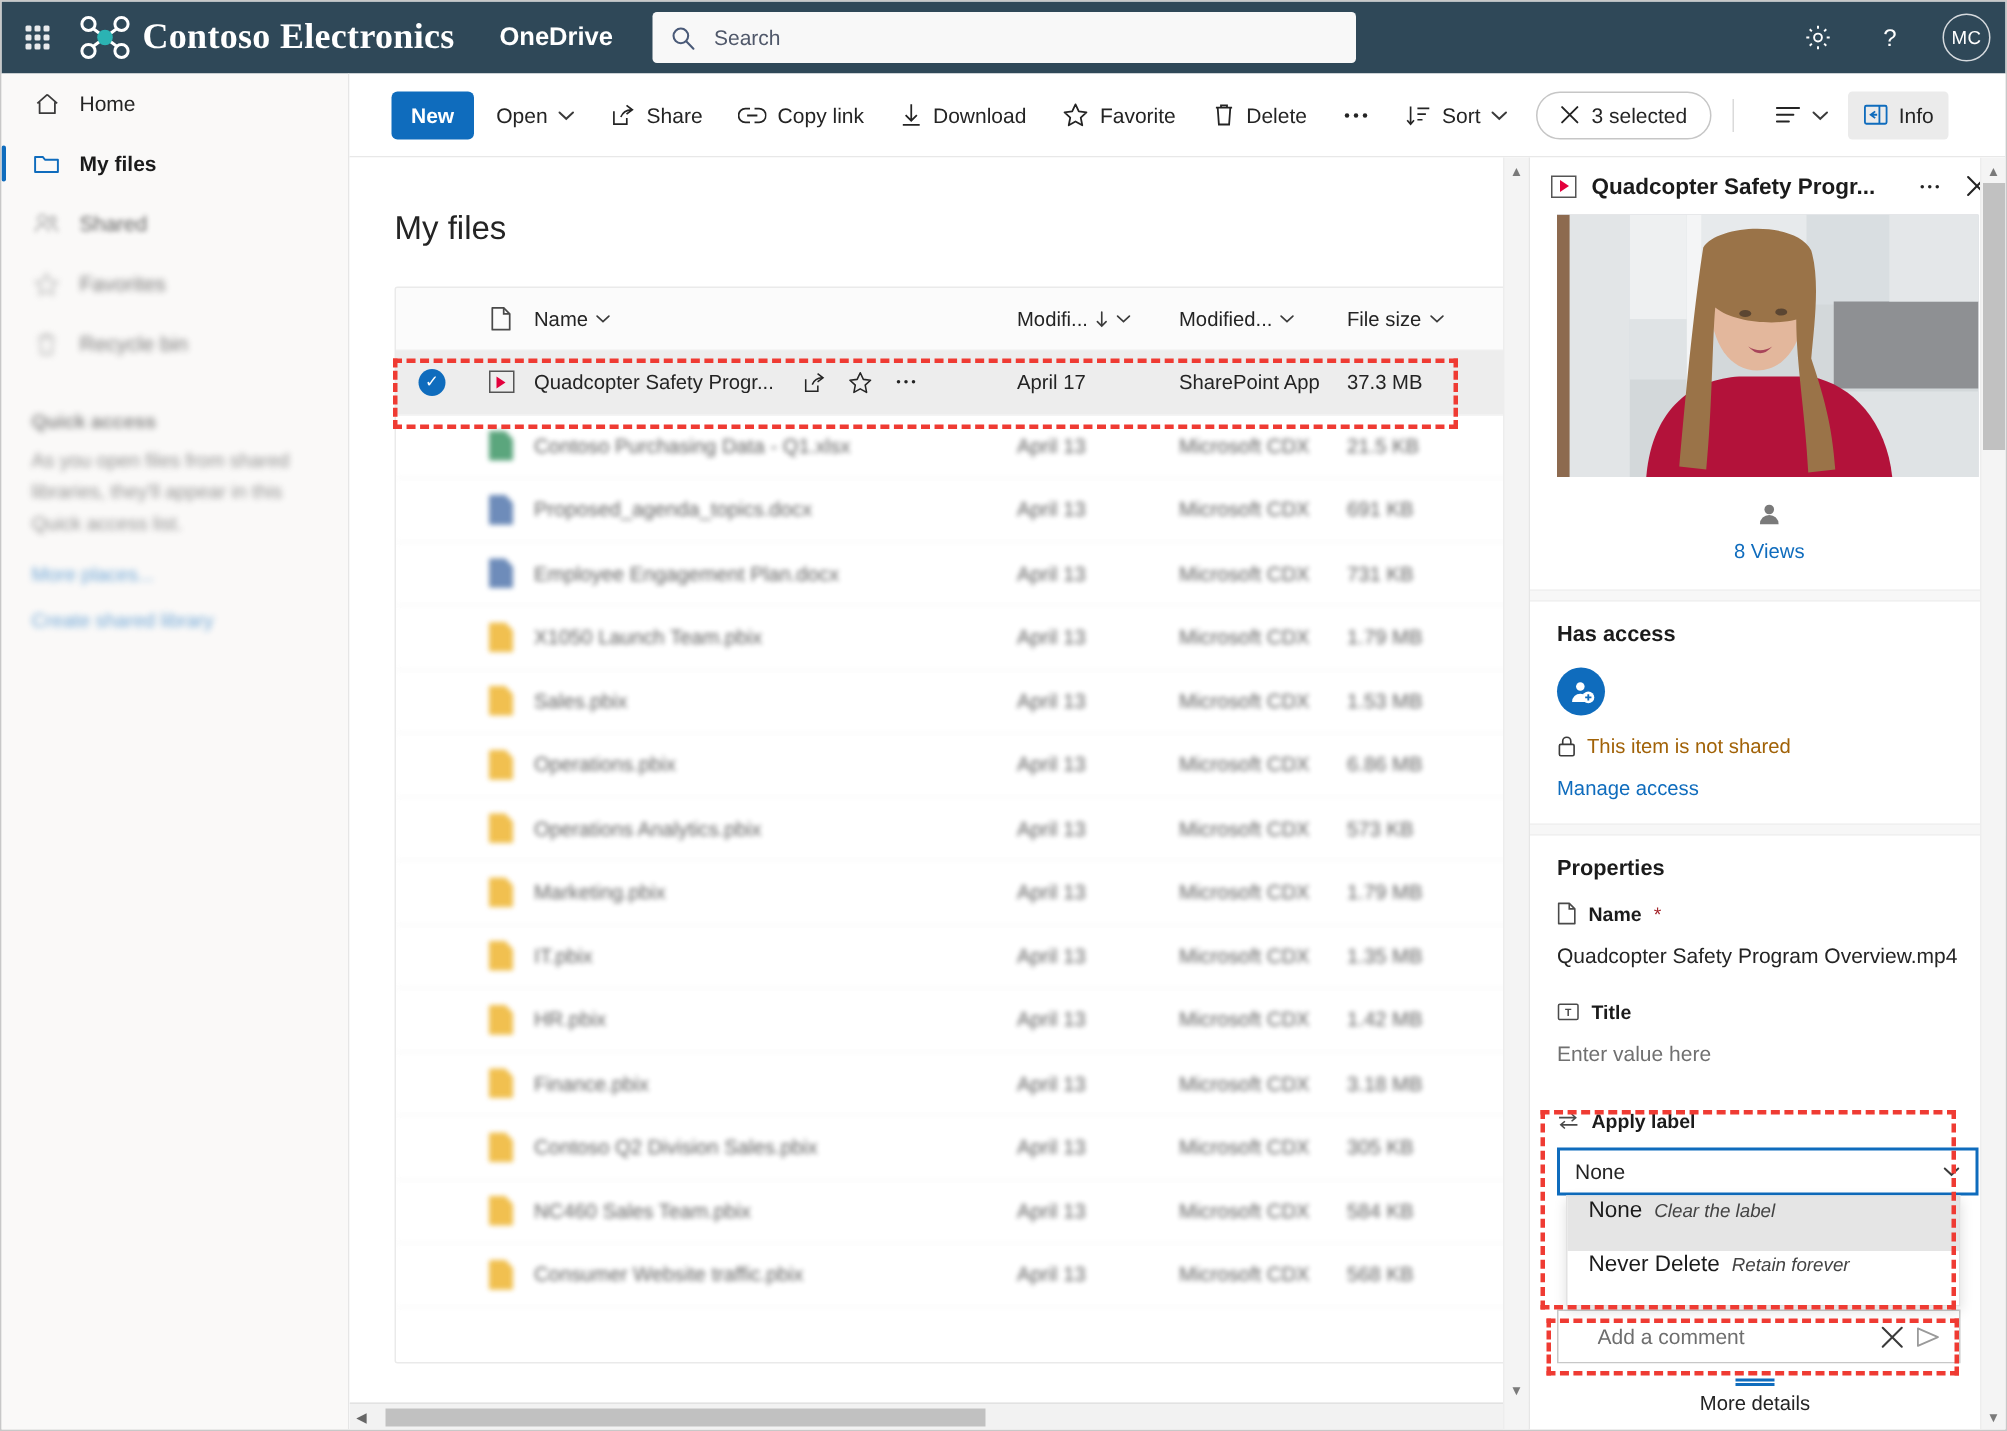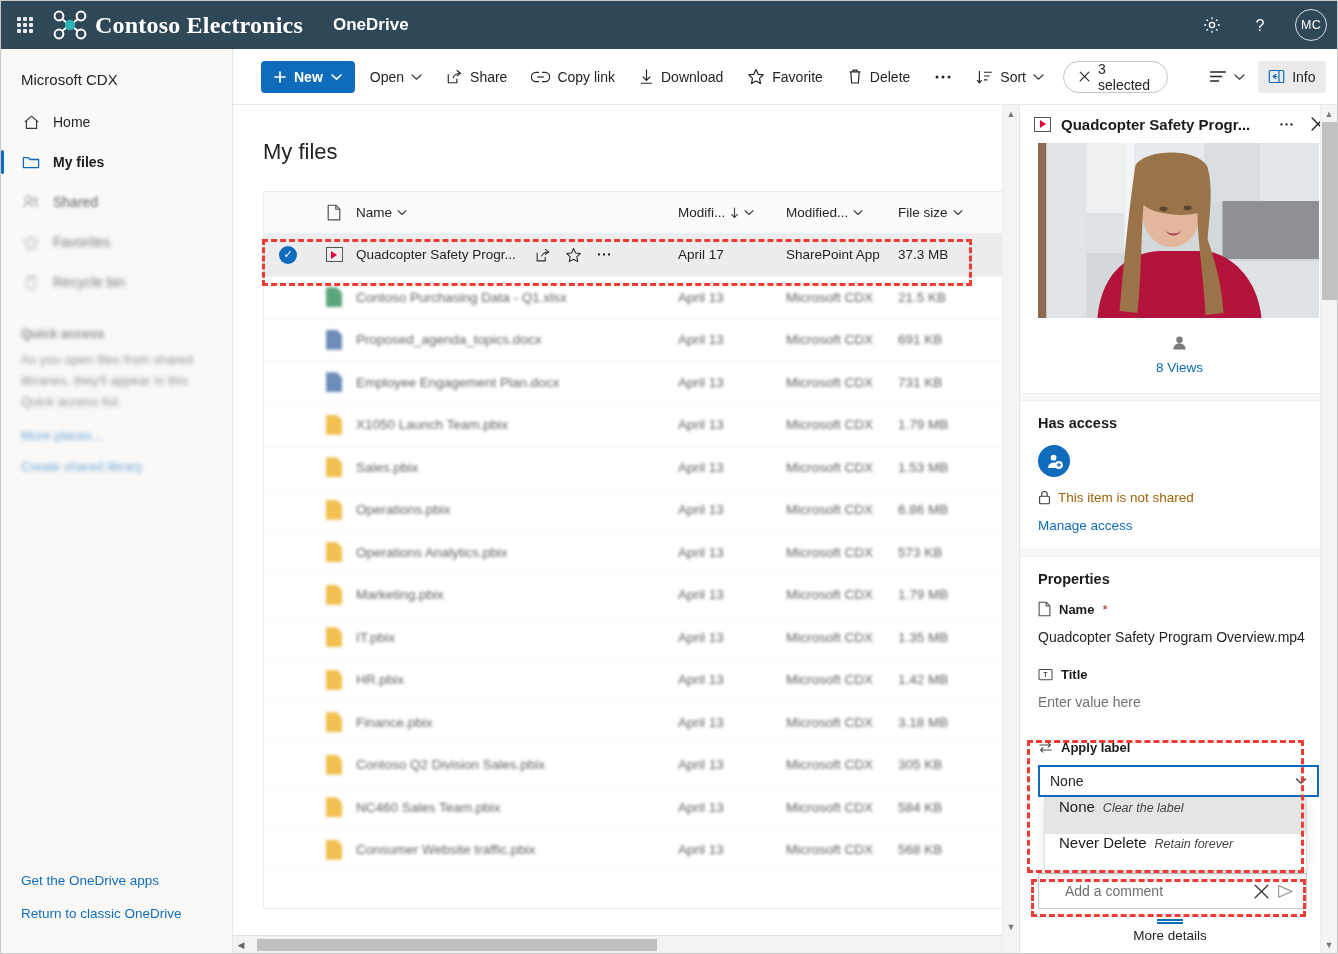--- a/index.html
+++ b/index.html
@@ -115,20 +115,21 @@
     position: absolute; top: 48px; left: 232px; right: 0; height: 56px;
     background: #fff; border-bottom: 1px solid #e8e8e8;
     display: flex; align-items: center; padding-left: 28px;
   }
   .newbtn {
     display: flex; align-items: center; gap: 8px;
     background: #0f6cbd; color: #fff;
     height: 32px; border-radius: 4px; padding: 0 13px;
     font-size: 14px; font-weight: bold; cursor: pointer; border: none;
     font-family: "Liberation Sans", sans-serif;
+    flex-direction: column;
   }
   .cmd {
     display: flex; align-items: center; gap: 7px;
     height: 32px; padding: 0 9px; margin-left: 6px;
     font-size: 14px; color: #242424; cursor: pointer;
     border-radius: 4px; white-space: nowrap;
   }
   .chev { display: inline-block; }
   .pill {
     display: flex; align-items: center; gap: 8px;
@@ -342,41 +343,47 @@
           <circle cx="6" cy="24" r="4.4"></circle>
             <circle cx="28" cy="24" r="4.4"></circle>
           <path d="M9 9 L25 21 M25 9 L9 21"></path>
         </g>
         <circle cx="17" cy="15" r="5.2" fill="#2bb3b3"></circle>
       </svg>
       <div class="brandname">Contoso Electronics</div>
     </div>
     <div class="appname">OneDrive</div>
 
+    <div class="searchwrap">
+      <svg width="17" height="17" viewBox="0 0 16 16">
+        <circle cx="6.5" cy="6.5" r="4.6" fill="none" stroke="#4a5a78" stroke-width="1.3"></circle>
+        <path d="M10 10 L14.4 14.6" stroke="#4a5a78" stroke-width="1.3" stroke-linecap="round"></path>
+      </svg>
+      <input class="searchinput" type="text" placeholder="Search" style="">
+    </div>
 
     <div class="suite-right">
       <div class="suite-ico">
         <svg width="20" height="20" viewBox="0 0 20 20">
           <g fill="none" stroke="#ffffff" stroke-width="1.3">
             <circle cx="10" cy="10" r="2.6"></circle>
             <path d="M10 2.2v2 M10 15.8v2 M2.2 10h2 M15.8 10h2 M4.5 4.5l1.4 1.4 M14.1 14.1l1.4 1.4 M15.5 4.5l-1.4 1.4 M5.9 14.1l-1.4 1.4"></path>
           </g>
         </svg>
       </div>
       <div class="suite-ico">
         <svg width="20" height="20" viewBox="0 0 20 20">
           <text x="10" y="15.5" text-anchor="middle" font-family="Liberation Sans, sans-serif" font-size="16" fill="#ffffff">?</text>
         </svg>
       </div>
       <div class="avatar">MC</div>
     </div>
   </div>
 
   <div class="leftnav">
-    <div class="sitetitle">Microsoft CDX</div>
 
     <div class="navitem">
       <span class="nico">
         <svg width="17" height="17" viewBox="0 0 18 18">
             <path d="M9 2.2 L16 8.4 M9 2.2 L2 8.4 M3.6 7.6 V15.3 H14.4 V7.6" fill="none" stroke="#3b3b3b" stroke-width="1.25" stroke-linejoin="round"></path>
           </svg>
       </span>
       <span class="navlabel">Home</span>
     </div>
 
@@ -421,24 +428,20 @@
           </svg>
       </span>
       <span class="navlabel">Recycle bin</span>
     </div>
 
     <div class="quicktitle blur2">Quick access</div>
     <div class="quicktext blur2">As you open files from shared libraries, they'll appear in this Quick access list.</div>
     <div class="quicklink blur2">More places...</div>
     <div class="quicklink blur2">Create shared library</div>
 
-    <div class="navbottom">
-      <a>Get the OneDrive apps</a>
-      <a>Return to classic OneDrive</a>
-    </div>
   </div>
 
   <div class="cmdbar">
     <button class="newbtn">
       <svg width="12" height="12" viewBox="0 0 12 12">
           <path d="M6 1v10 M1 6h10" stroke="#fff" stroke-width="1.7" stroke-linecap="round"></path>
         </svg>
       <span>New</span>
       <svg width="11" height="8" viewBox="0 0 11 8">
           <path d="M1 2 L5.5 6.2 L10 2" fill="none" stroke="#fff" stroke-width="1.6" stroke-linecap="round"></path>

